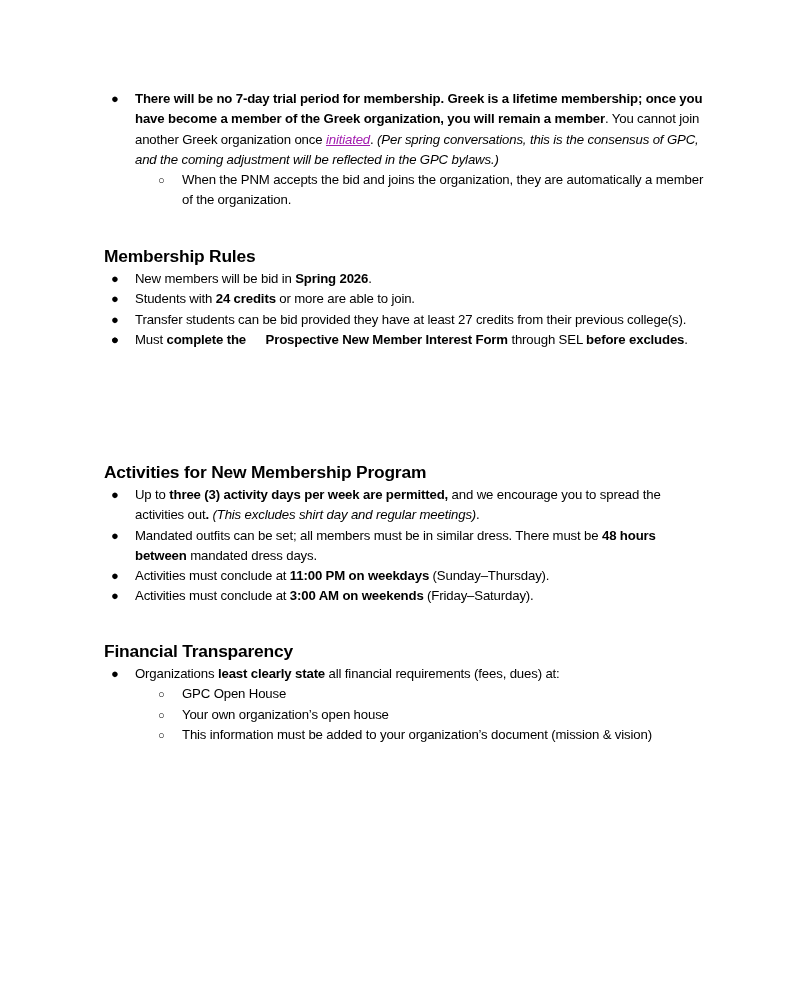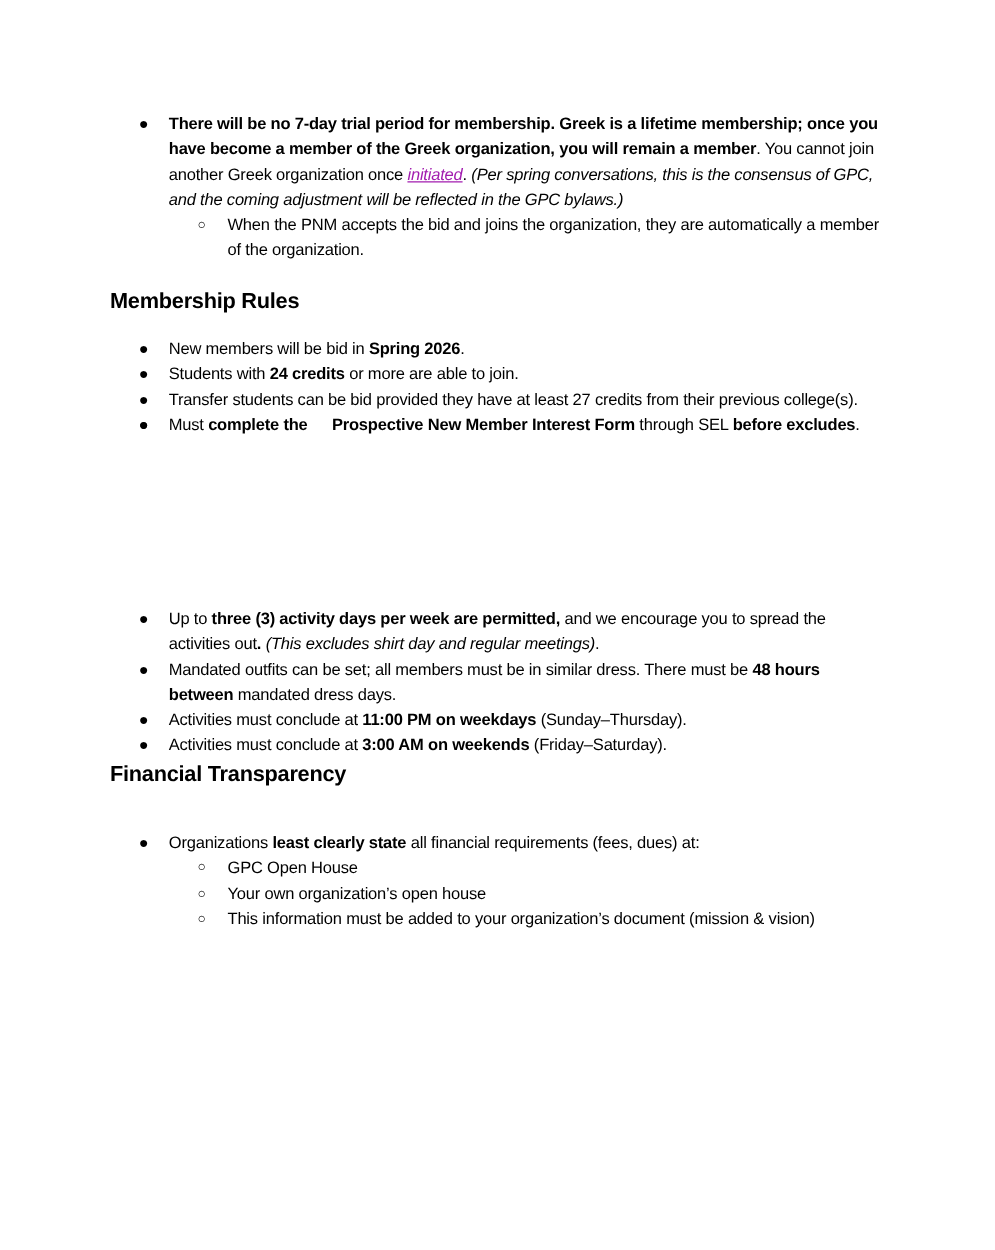--- a/index.html
+++ b/index.html
@@ -6,21 +6,21 @@
   body { width: 796px; height: 1000px; position: relative; overflow: hidden;
          font-family: "Liberation Sans", sans-serif; color: #000; }
   .page { position: absolute; left: 0; top: 0; width: 796px; height: 1000px; }
   .ul { position: absolute; left: 0; margin: 0; padding: 0; list-style: none; }
   .li { position: relative; font-size: 13.2px; line-height: 20.3px; letter-spacing: -0.15px; }
   .li.l1 { padding-left: 135px; width: 575px; }
   .li.l2 { padding-left: 182px; width: 530px; }
   .bullet { position: absolute; top: 0; font-size: 13px; line-height: 20.3px; }
   .l1 > .bullet { left: 111px; }
   .l2 > .bullet { left: 158px; font-size: 11px; }
-  .h2 { position: absolute; left: 88px; margin: 0; font-size: 17.4px; font-weight: bold;
+  .h2 { position: absolute; left: 88px; margin: 16px; font-size: 17.4px; font-weight: bold;
         line-height: 22px; letter-spacing: -0.2px; }
   b, .bold { font-weight: bold; }
   .semi { font-weight: bold; padding-left: 16px; }
   i { font-style: italic; }
   a.link { color: #a21caf; text-decoration: underline; font-style: italic; }
 </style>
 </head>
 <body>
 
 <div class="page">
@@ -52,40 +52,41 @@
     </li>
     <li class="li l1">
       <span class="bullet">●</span>
     </li>
     <li class="li l1">
       <span class="bullet">●</span>
       <span>Must </span><b>complete the</b><span class="semi"> Prospective New Member </span><b>Interest Form</b><span> through SEL </span><b>before excludes</b><span>.</span>
     </li>
   </ul>
 
+  <h2 class="h2" style="top:445px;">Activities for New Membership Program</h2>
   <ul class="ul" style="top:485px;">
     <li class="li l1">
       <span class="bullet">●</span>
       <span>Up to </span><b>three (3) activity days per week are permitted,</b><span> and we encourage you to spread the activities out</span><b>.</b><span> </span><i>(This excludes shirt day and regular meetings)</i><span>.</span>
     </li>
     <li class="li l1">
       <span class="bullet">●</span>
       <span>Mandated outfits can be set; all members must be in similar dress. There must be </span><b>48 hours between</b><span> mandated dress days.</span>
     </li>
     <li class="li l1">
       <span class="bullet">●</span>
       <span>Activities must conclude at </span><b>11:00 PM on weekdays</b><span> (Sunday–Thursday).</span>
     </li>
     <li class="li l1">
       <span class="bullet">●</span>
       <span>Activities must conclude at </span><b>3:00 AM on weekends</b><span> (Friday–Saturday).</span>
     </li>
   </ul>
 
-  <h2 class="h2" style="top:608px;">Financial Transparency</h2>
+  <h2 class="h2" style="top:624px;">Financial Transparency</h2>
   <ul class="ul" style="top:664px;">
     <li class="li l1">
       <span class="bullet">●</span>
       <span>Organizations </span><b>least clearly state</b><span> all financial requirements (fees, dues) at:</span>
     </li>
     <li class="li l2">
       <span class="bullet">○</span>
       <span>GPC Open House</span>
     </li>
     <li class="li l2">

